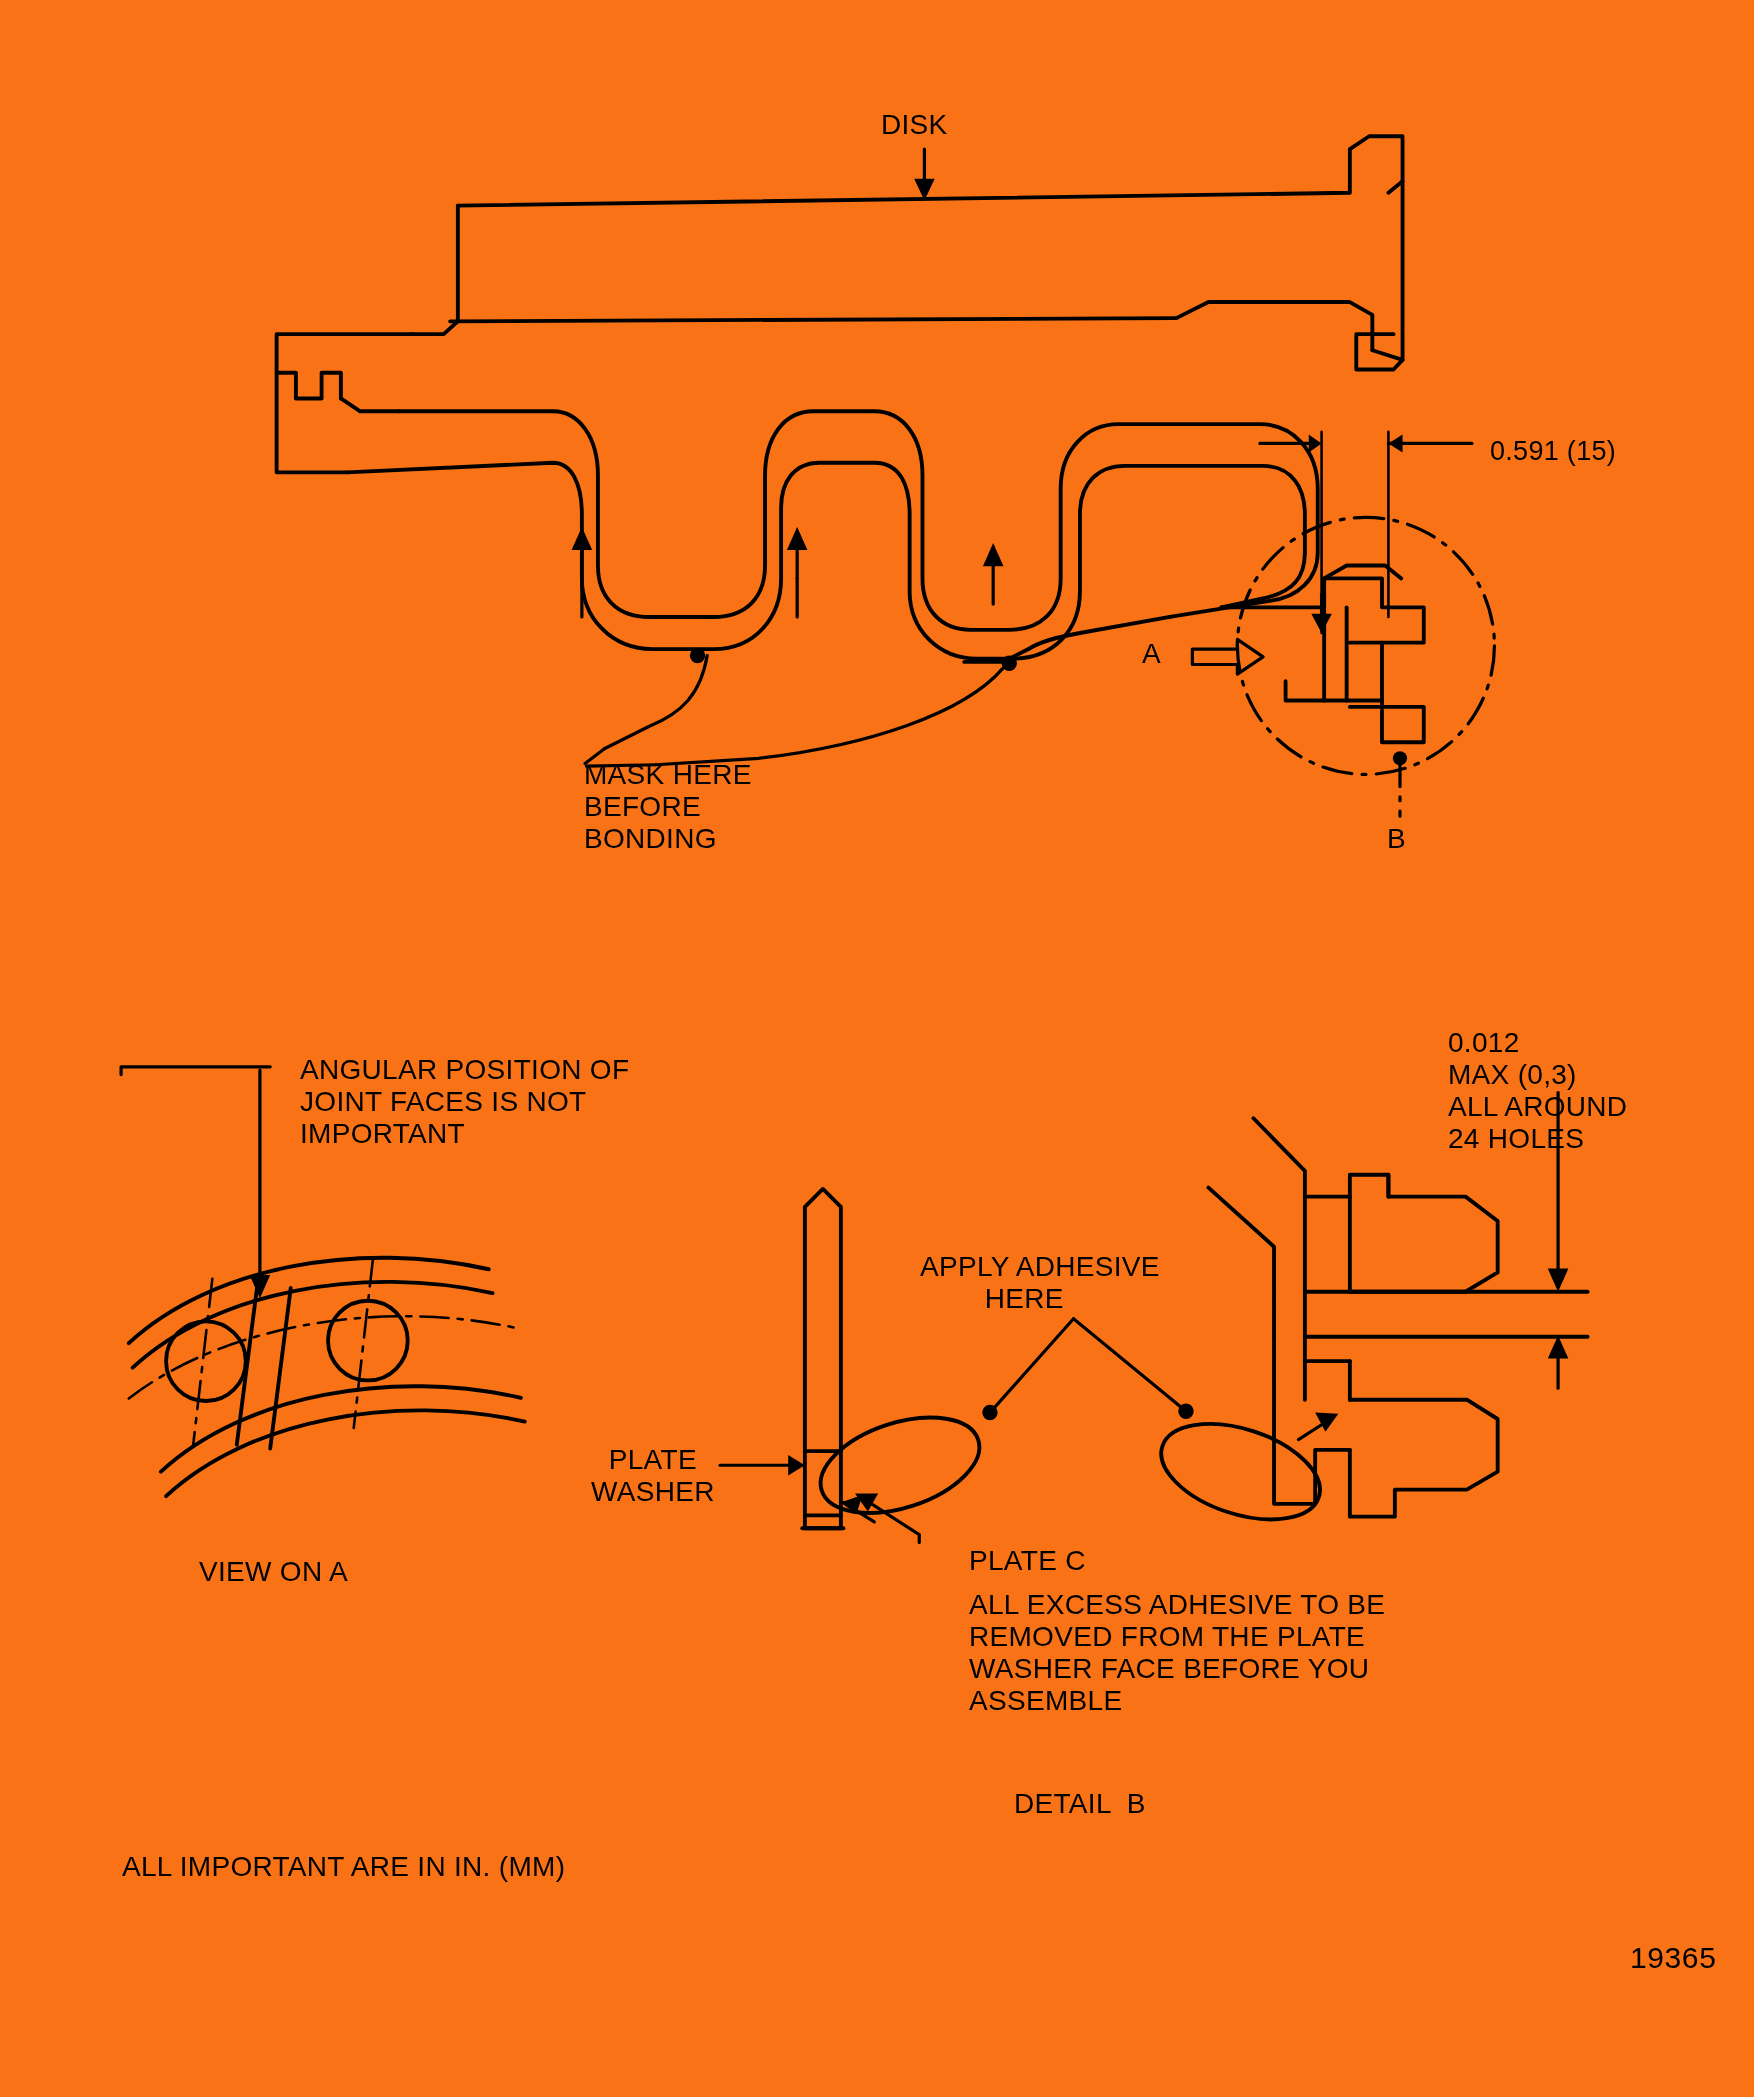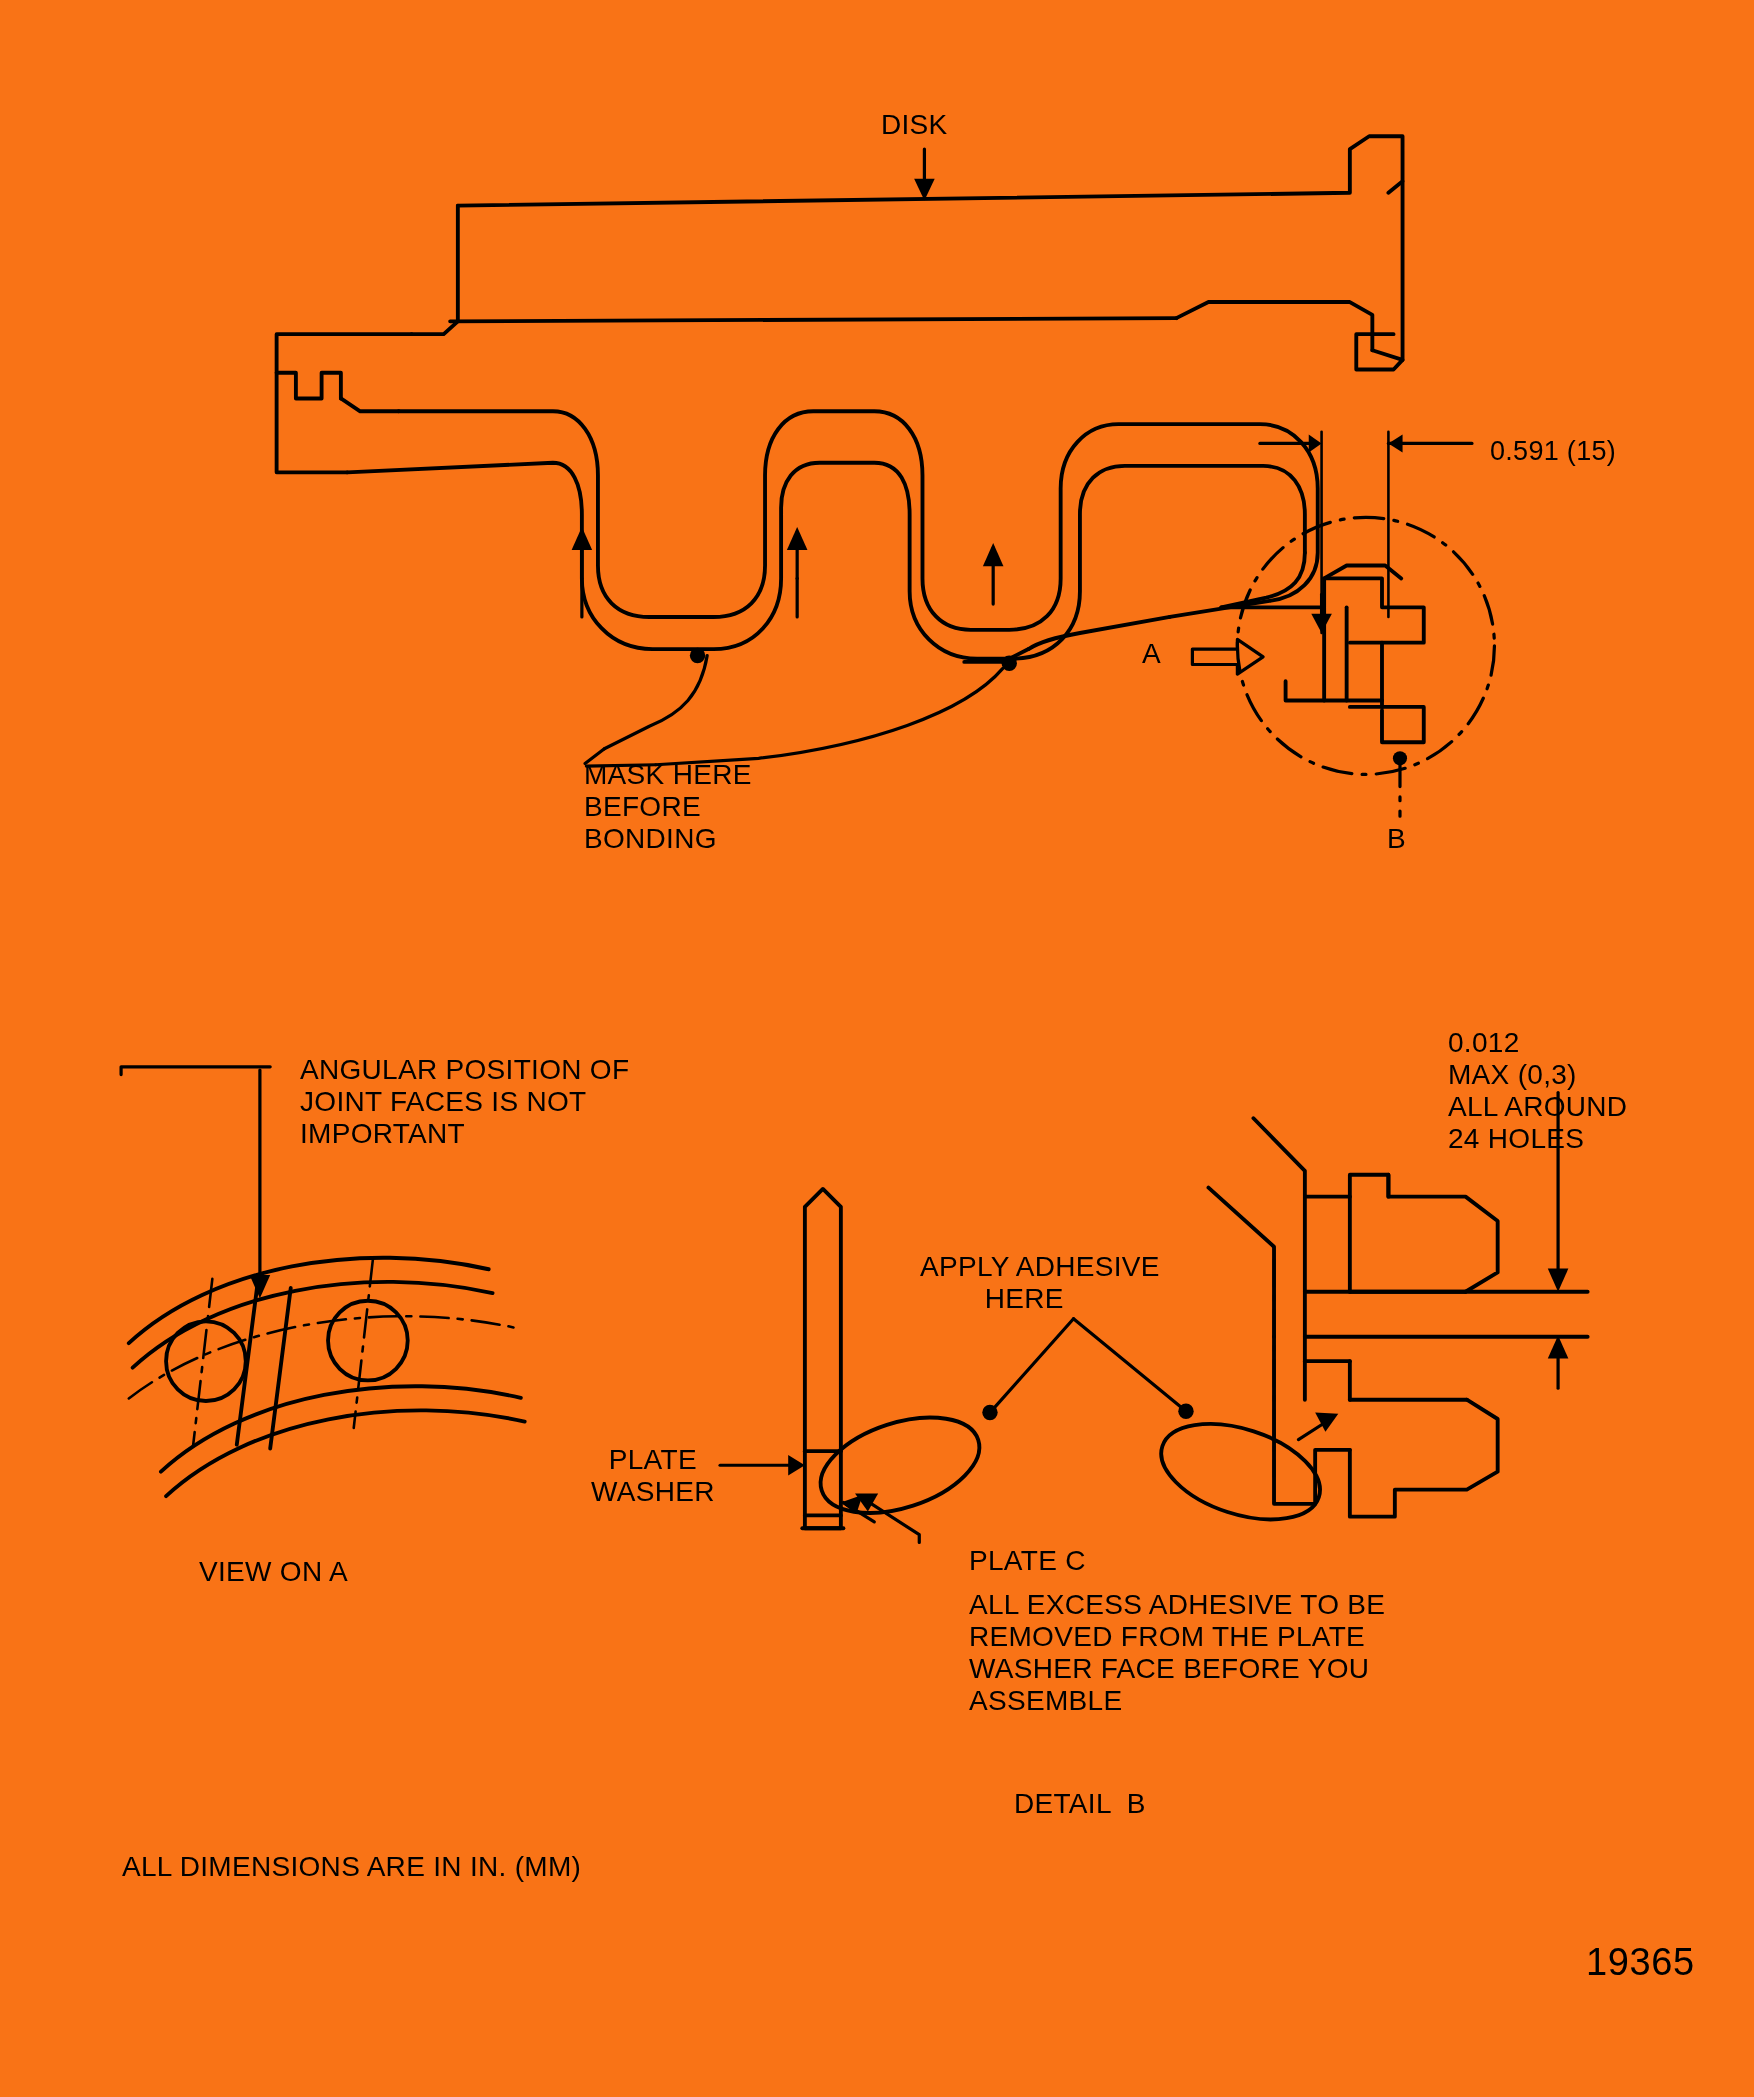--- a/index.html
+++ b/index.html
@@ -34,22 +34,23 @@
   .t-title {
     font-size: 28px;
   }
   .t-note {
     font-size: 28px;
   }
   .t-num {
     font-size: 27px;
   }
   .t-id {
-    font-size: 38px;
+    font-size: 30px;
     letter-spacing: 0.6px;
+    margin-left: 44px;
   }
 </style>
 </head>
 <body>
 
 <div id="sheet">
 
   <svg class="drawing" viewBox="0 0 2730 3263">
     <g fill="none" stroke="#000000" stroke-width="6" stroke-linecap="round" stroke-linejoin="round">
 
@@ -212,18 +213,18 @@
 
   <div class="lbl t-note" style="left:969px; top:1589px;">ALL EXCESS ADHESIVE TO BE
 REMOVED FROM THE PLATE
 WASHER FACE BEFORE YOU
 ASSEMBLE</div>
 
   <div class="lbl t-note" style="left:1014px; top:1788px;">DETAIL  B</div>
 
   <div class="lbl t-note" style="left:199px; top:1556px;">VIEW ON A</div>
 
-  <div class="lbl t-note" style="left:122px; top:1851px;">ALL DIMENSIONS ARE IN IN. (MM)</div>
+  <div class="lbl t-note" style="left:122px; top:1851px;">ALL IMPORTANT ARE IN IN. (MM)</div>
 
   <div class="lbl t-id" style="left:1586px; top:1941px;">19365</div>
 
 </div>
 
 
 </body></html>

